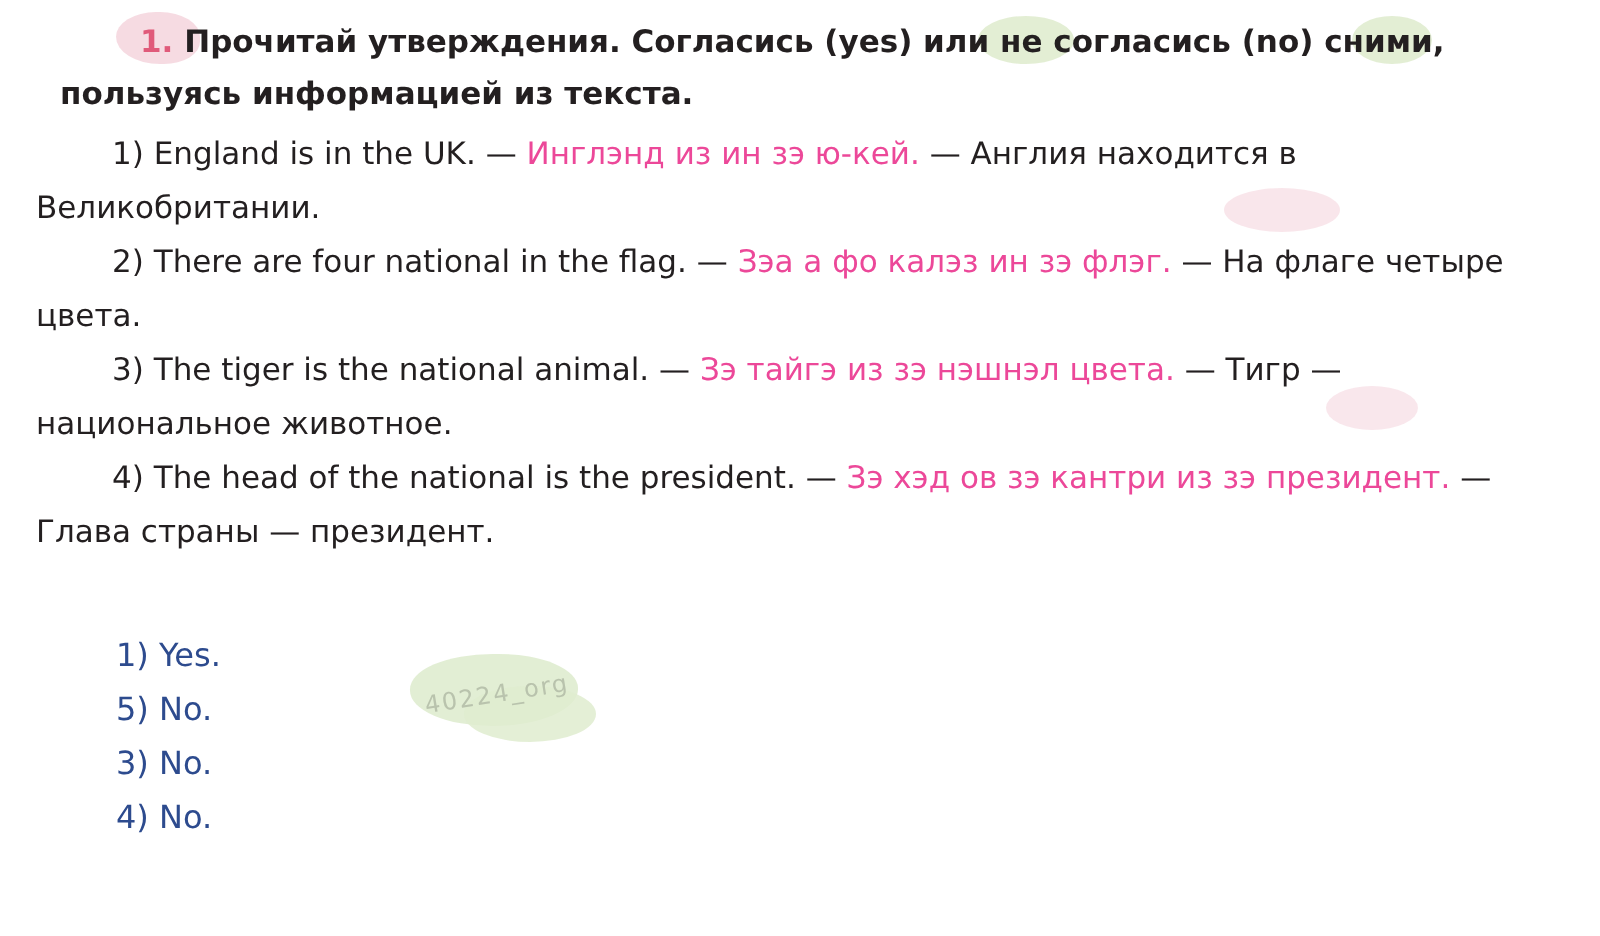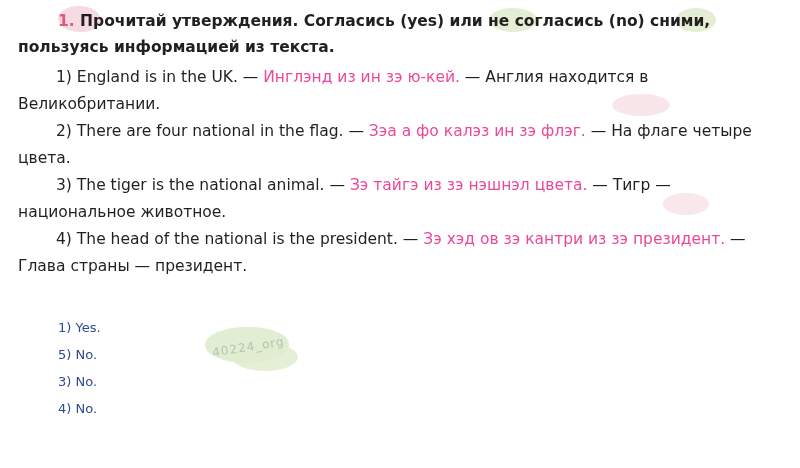--- a/index.html
+++ b/index.html
@@ -95,21 +95,21 @@
   
   .content {
     position: relative;
     z-index: 2;
   }
 
   .task-line {
     font-size: 15.5px;
     line-height: 26px;
     font-weight: bold;
-    margin: 0 0 4px 0;
+    margin: 0 0 4px 12px;
   }
   .task-num {
     color: #e05a7a;
     font-weight: bold;
     padding-left: 40px;
   }
   .task-text {
     font-weight: bold;
   }
 
@@ -131,21 +131,21 @@
   .dash {
     color: #231f20;
   }
 
   .answers {
     margin-top: 34px;
     padding-left: 40px;
   }
   .answers .ans {
     color: #2d4b8e;
-    font-size: 13px;
+    font-size: 16px;
     line-height: 27px;
     margin: 0;
   }
 </style>
 </head>
 <body>
 
 <div class="page">
 
   <div class="blob blob-pink-1"></div>

